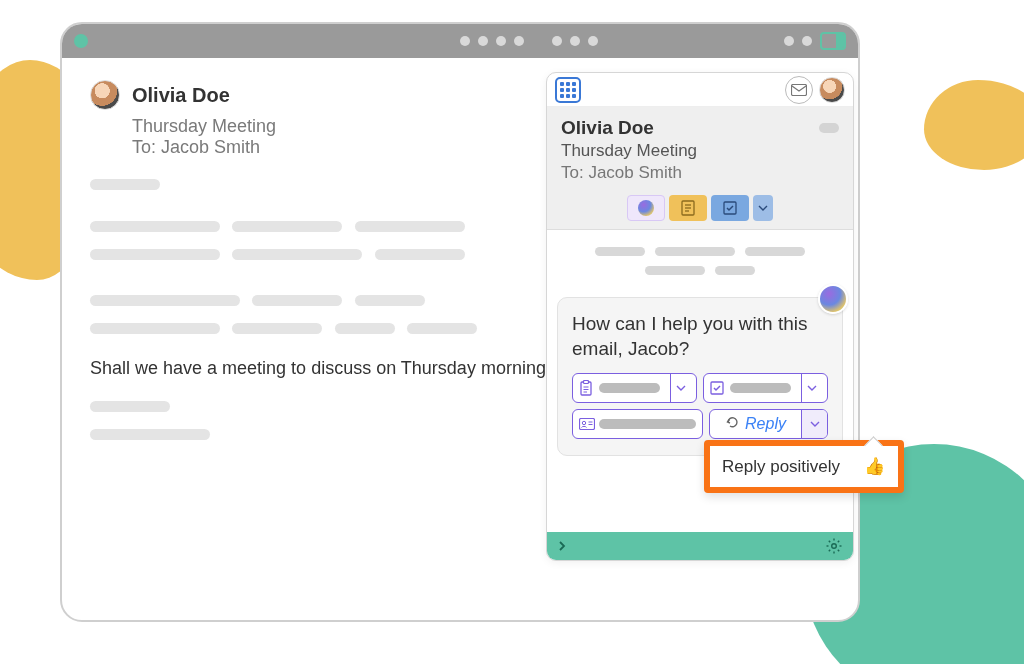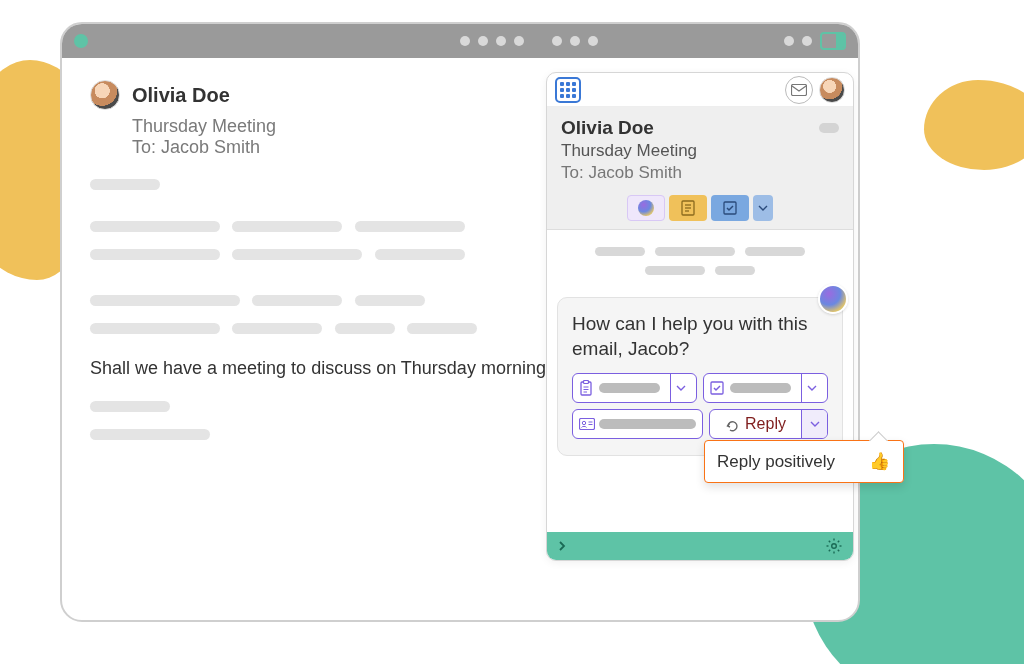--- a/index.html
+++ b/index.html
@@ -64,24 +64,24 @@
 
   .prompt-card { margin: 6px 10px 10px 10px; background: #f5f5f5; border: 1px solid #e2e2e2; border-radius: 10px; padding: 14px 14px 10px 14px; position: relative; }
   .ai-badge { position: absolute; top: -14px; right: -6px; width: 30px; height: 30px; border-radius: 50%; background: radial-gradient(circle at 35% 30%, #9a6be0, #6b88e0 45%, #e0c36b 75%, #6be0b1); border: 2px solid #fff; box-shadow: 0 1px 3px rgba(0,0,0,.15); }
   .prompt-text { font-size: 19px; color: #333; line-height: 1.3; margin-bottom: 12px; }
   .action-row { display: flex; gap: 6px; margin-bottom: 6px; }
   .action-btn { flex: 1; height: 30px; border: 1.5px solid #7b5fe0; border-radius: 6px; background: #fff; display: flex; align-items: center; padding: 0 6px; gap: 6px; }
   .action-btn .icon { width: 14px; flex-shrink: 0; }
   .action-btn .sk { flex: 1; height: 10px; background: #bcbcbc; border-radius: 5px; }
   .action-btn .caret { width: 20px; height: 100%; border-left: 1.5px solid #7b5fe0; display: flex; align-items: center; justify-content: center; margin-left: 4px; }
   .reply-btn { flex: 1; height: 30px; border: 1.5px solid #7b5fe0; border-radius: 6px; background: #fff; display: flex; align-items: center; }
-  .reply-main { flex: 1; display: flex; align-items: flex-end; justify-content: center; gap: 6px; font-size: 16px; color: #7f1d1d; }
+  .reply-main { flex: 1; display: flex; align-items: flex-start; justify-content: center; gap: 6px; font-size: 16px; color: #3b82f6; font-style: italic; }
   .reply-caret { width: 26px; border-left: 1.5px solid #7b5fe0; height: 100%; display: flex; align-items: center; justify-content: center; background: #f0ecfb; border-radius: 0 5px 5px 0;}
 
-  .dropdown { position: absolute; top: 440px; right: 120px; width: 200px; background: #fff; border: 1px solid #f97316; border-radius: 4px; box-shadow: 0 4px 10px rgba(0,0,0,.12); z-index: 5; }
+  .dropdown { position: absolute; top: 440px; right: 120px; width: 200px; background: #fff; border: 6px solid #f97316; border-radius: 4px; box-shadow: 0 4px 10px rgba(0,0,0,.12); z-index: 5; }
   .dropdown::before { content: ""; position: absolute; top: -7px; right: 18px; width: 12px; height: 12px; background: #fff; border-left: 1px solid #ccc; border-top: 1px solid #ccc; transform: rotate(45deg); }
   .dropdown-item { padding: 10px 12px; font-size: 17px; color: #333; display: flex; justify-content: space-between; align-items: center; cursor: pointer; }
   .dropdown-item + .dropdown-item { border-top: 1px solid #eee; }
 
   .assist-footer { height: 28px; background: #5ec3a6; display: flex; align-items: center; justify-content: space-between; padding: 0 10px; border-radius: 0 0 9px 9px; }
 
   
   svg { display: block; }
 </style>
 </head>

